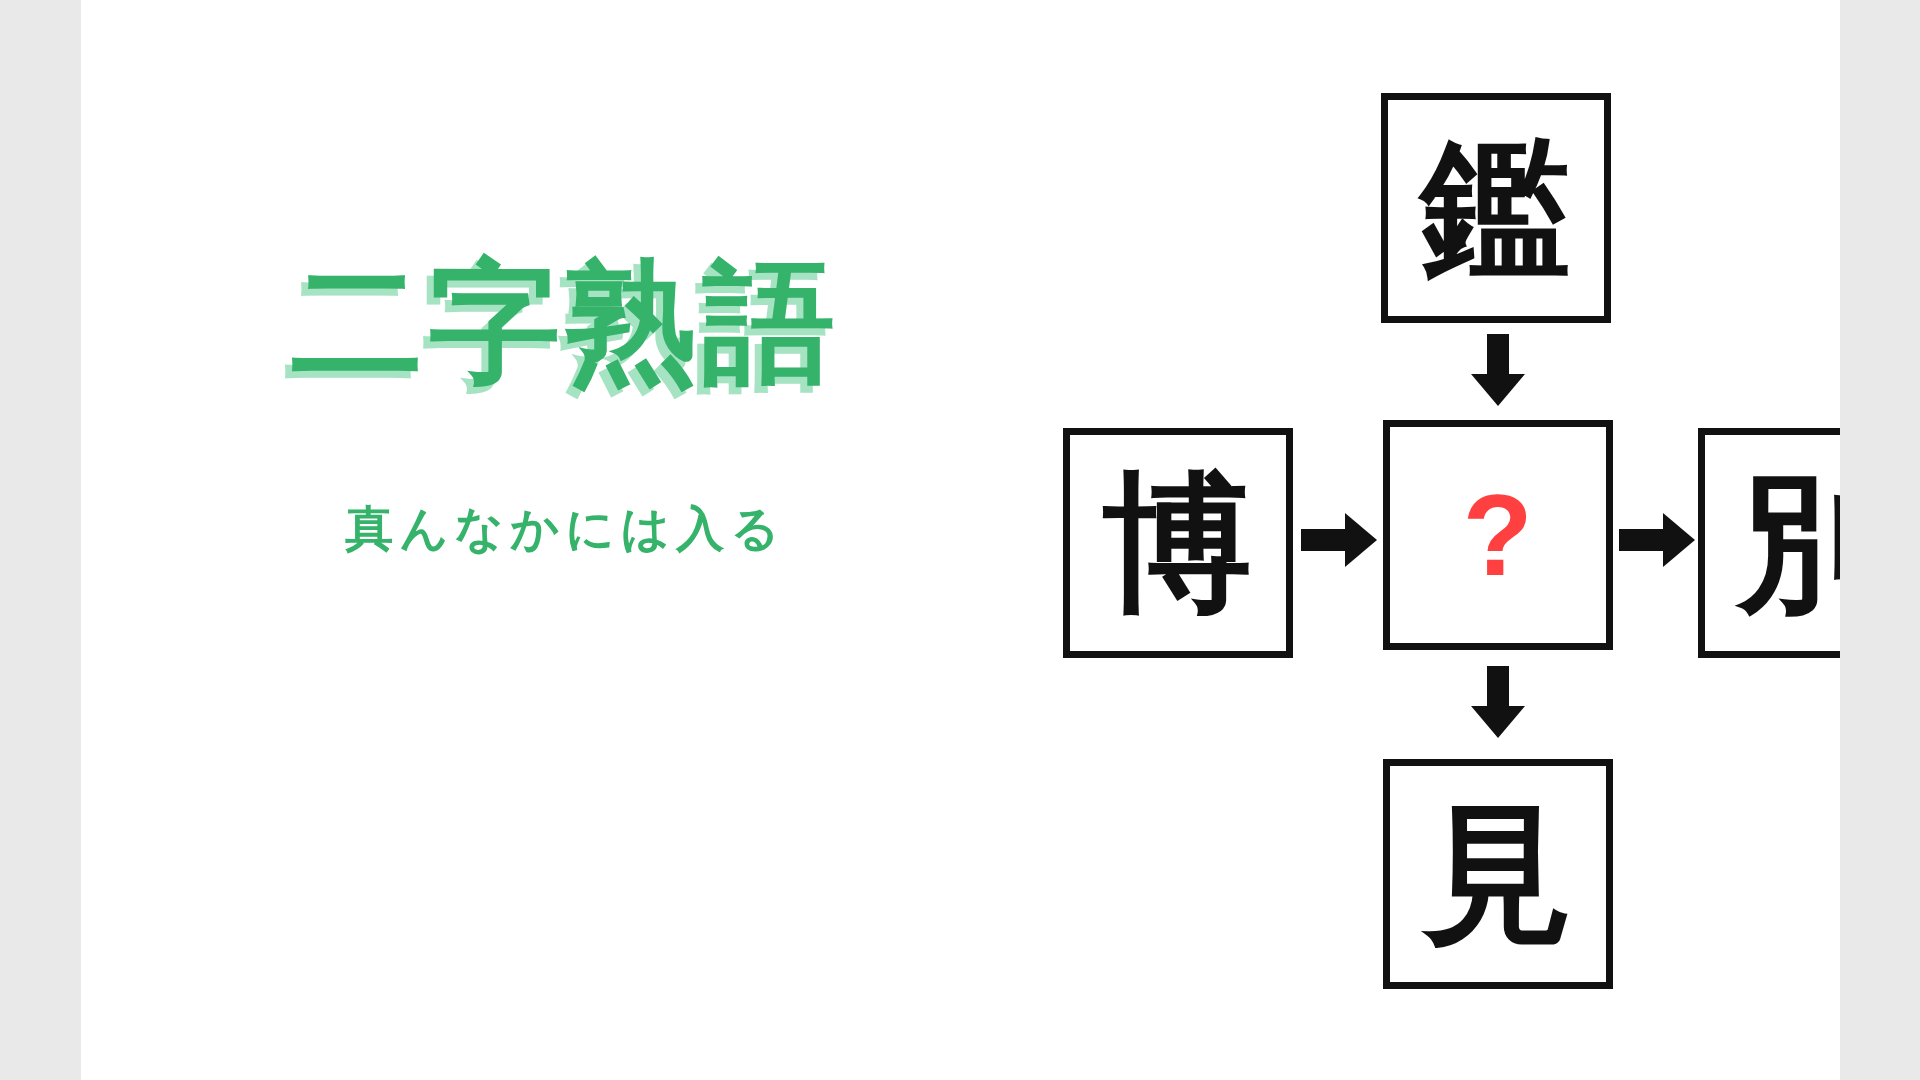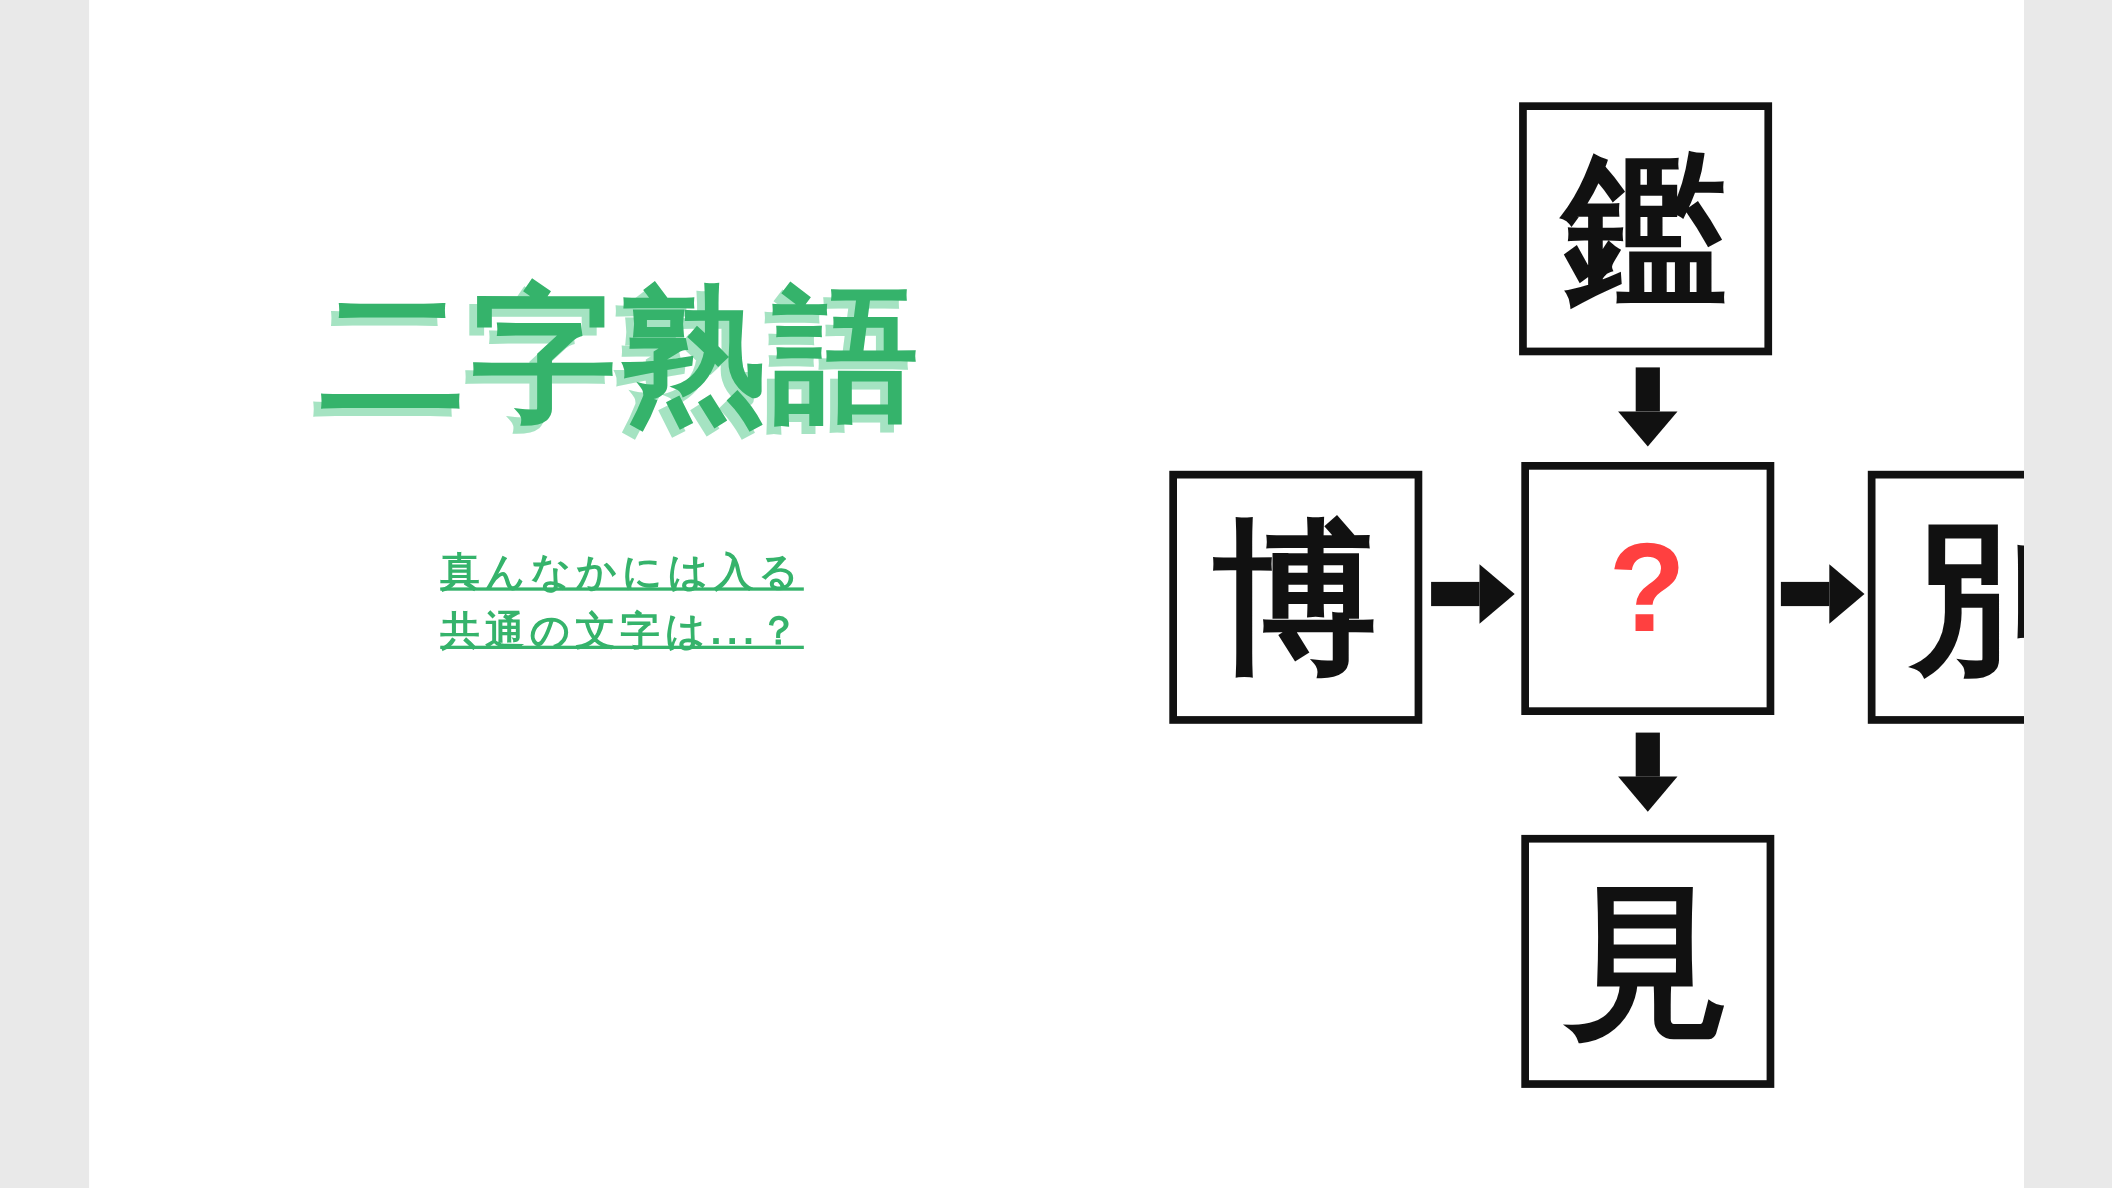--- a/index.html
+++ b/index.html
@@ -34,26 +34,25 @@
     font-size: 132px;
     font-weight: 800;
     line-height: 1.26;
     letter-spacing: 0.04em;
     color: var(--green);
     text-shadow: -7px 7px 0 var(--green_shadow);
     white-space: nowrap;
   }
   .subtitle {
     margin-top: 88px;
-    font-size: 36px;
+    font-size: 48px;
     font-weight: 800;
     line-height: 1.45;
     letter-spacing: 0.13em;
     color: var(--green);
-    text-decoration: underline;
   }
 
   
   .puzzle { position: absolute; inset: 0; }
   .cell {
     position: absolute;
     width: 230px;
     height: 230px;
     background: #ffffff;
     border: 7px solid var(--ink);
@@ -106,21 +105,20 @@
 <body>
 
 <div class="canvas">
 
   <div class="left-panel">
     <div class="title">
       <div class="title-line">二字熟語</div>
     </div>
     <div class="subtitle">
       <div>真んなかには入る</div>
-      <div>共通の文字は...？</div>
     </div>
   </div>
 
   <div class="puzzle">
 
     <div class="cell cell-top">
       <span class="kanji">鑑</span>
     </div>
 
     <div class="cell cell-left">

